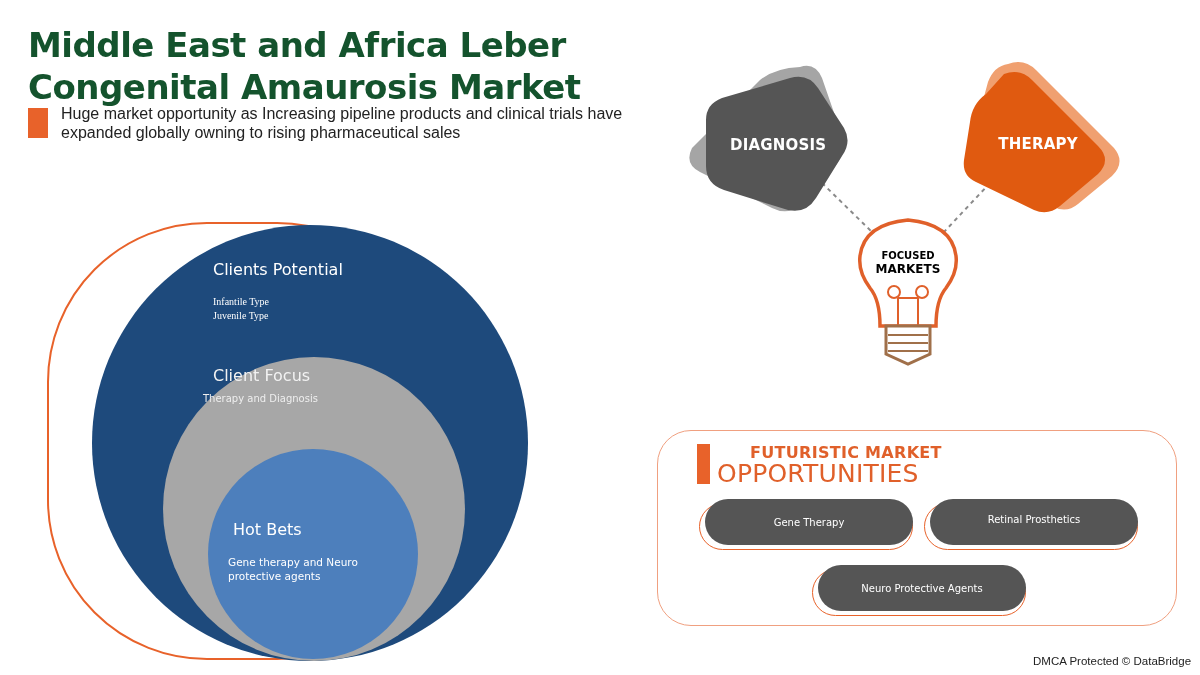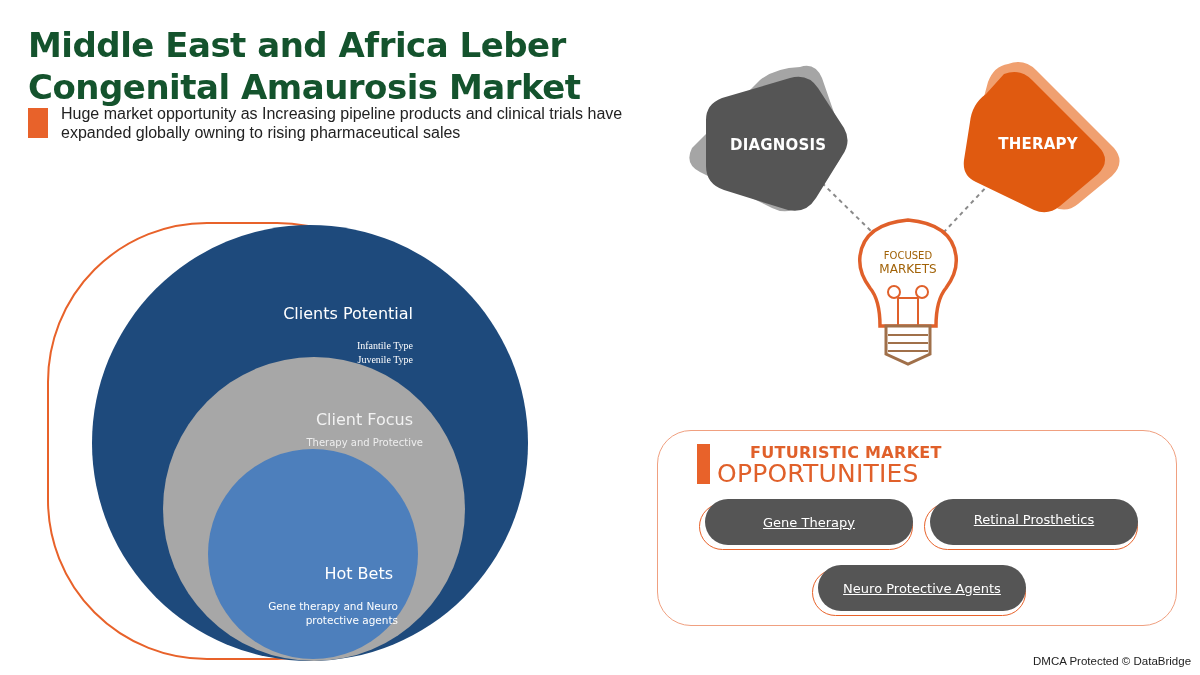--- a/index.html
+++ b/index.html
@@ -23,41 +23,40 @@
   .outline-pill {
     position: absolute; left: 47px; top: 222px; width: 390px; height: 438px;
     border: 2px solid #e8622a; border-radius: 160px;
   }
   .circle { position: absolute; border-radius: 50%; }
   .c-outer { left: 92px; top: 225px; width: 436px; height: 436px; background: #1e4a7c; }
   .c-mid { left: 163px; top: 357px; width: 302px; height: 304px; background: #a7a7a7; }
   .c-inner { left: 208px; top: 449px; width: 210px; height: 210px; background: #4d7fbc; }
 
   .circle-label {
-    position: absolute; text-align: right; color: #fff;
+    position: absolute; text-align: left; color: #fff;
     font-family: "DejaVu Sans", sans-serif;
-    margin-top: 44px;
   }
   .lbl-outer-title { left: 213px; top: 260px; width: 200px; font-size: 16px; }
   .lbl-outer-sub { left: 213px; top: 295px; width: 200px; font-size: 10px; line-height: 14px; font-family: Liberation Serif, serif; }
   .lbl-mid-title { left: 213px; top: 366px; width: 200px; font-size: 16px; color: #f2f2f2; }
   .lbl-mid-sub { left: 203px; top: 393px; width: 220px; font-size: 10px; color: #eee; }
   .lbl-inner-title { left: 233px; top: 520px; width: 160px; font-size: 16px; }
   .lbl-inner-sub { left: 228px; top: 555px; width: 170px; font-size: 10.5px; line-height: 14px; }
 
   
   .shape { position: absolute; }
   .shape-label {
     position: absolute; font-family: "DejaVu Sans", sans-serif; font-weight: bold;
     font-size: 15px; color: #fff; text-align: center; letter-spacing: 0.2px;
   }
 
   .bulb-text {
     position: absolute; left: 858px; top: 250px; width: 100px; text-align: center;
-    font-family: "DejaVu Sans", sans-serif; color: #a16207; font-weight: normal;
+    font-family: "DejaVu Sans", sans-serif; color: #000000; font-weight: bold;
   }
   .bulb-text .l1 { display: block; font-size: 10px; line-height: 12px; }
   .bulb-text .l2 { display: block; font-size: 12px; line-height: 14px; }
 
   
   .opp-box {
     position: absolute; left: 657px; top: 430px; width: 520px; height: 196px;
     border: 1.5px solid #f0a080; border-radius: 34px;
   }
   .opp-bar { position: absolute; left: 697px; top: 444px; width: 13px; height: 40px; background: #e8622a; }
@@ -72,21 +71,21 @@
 
   .pill-wrap { position: absolute; }
   .pill-shadow {
     position: absolute; left: -6px; top: 4px; right: 0; bottom: -5px;
     border: 1.5px solid #e8622a; border-radius: 26px;
   }
   .pill {
     position: absolute; left: 0; top: 0; right: 0; bottom: 0;
     background: #555555; border-radius: 24px;
     display: flex; align-items: center; justify-content: center;
-    color: #fff; font-family: "DejaVu Sans", sans-serif; font-size: 13px; text-decoration: underline;
+    color: #fff; font-family: "DejaVu Sans", sans-serif; font-size: 10px;
   }
 
   .footer {
     position: absolute; left: 1013px; top: 655px; font-family: "Liberation Sans", sans-serif;
     font-size: 11.5px; color: #222; padding-left: 20px;
   }
 </style>
 </head>
 <body>
 
@@ -100,21 +99,21 @@
   <div class="circle c-mid"></div>
   <div class="circle c-inner"></div>
 
   <div class="circle-label lbl-outer-title">Clients Potential</div>
   <div class="circle-label lbl-outer-sub">
     <div>Infantile Type</div>
     <div>Juvenile Type</div>
   </div>
 
   <div class="circle-label lbl-mid-title">Client Focus</div>
-  <div class="circle-label lbl-mid-sub">Therapy and Protective</div>
+  <div class="circle-label lbl-mid-sub">Therapy and Diagnosis</div>
 
   <div class="circle-label lbl-inner-title">Hot Bets</div>
   <div class="circle-label lbl-inner-sub">
     <div>Gene therapy and Neuro</div>
     <div>protective  agents</div>
   </div>
 </div>
 
 <div>
   <svg class="shape" style="left:0;top:0;" width="1200" height="400">

